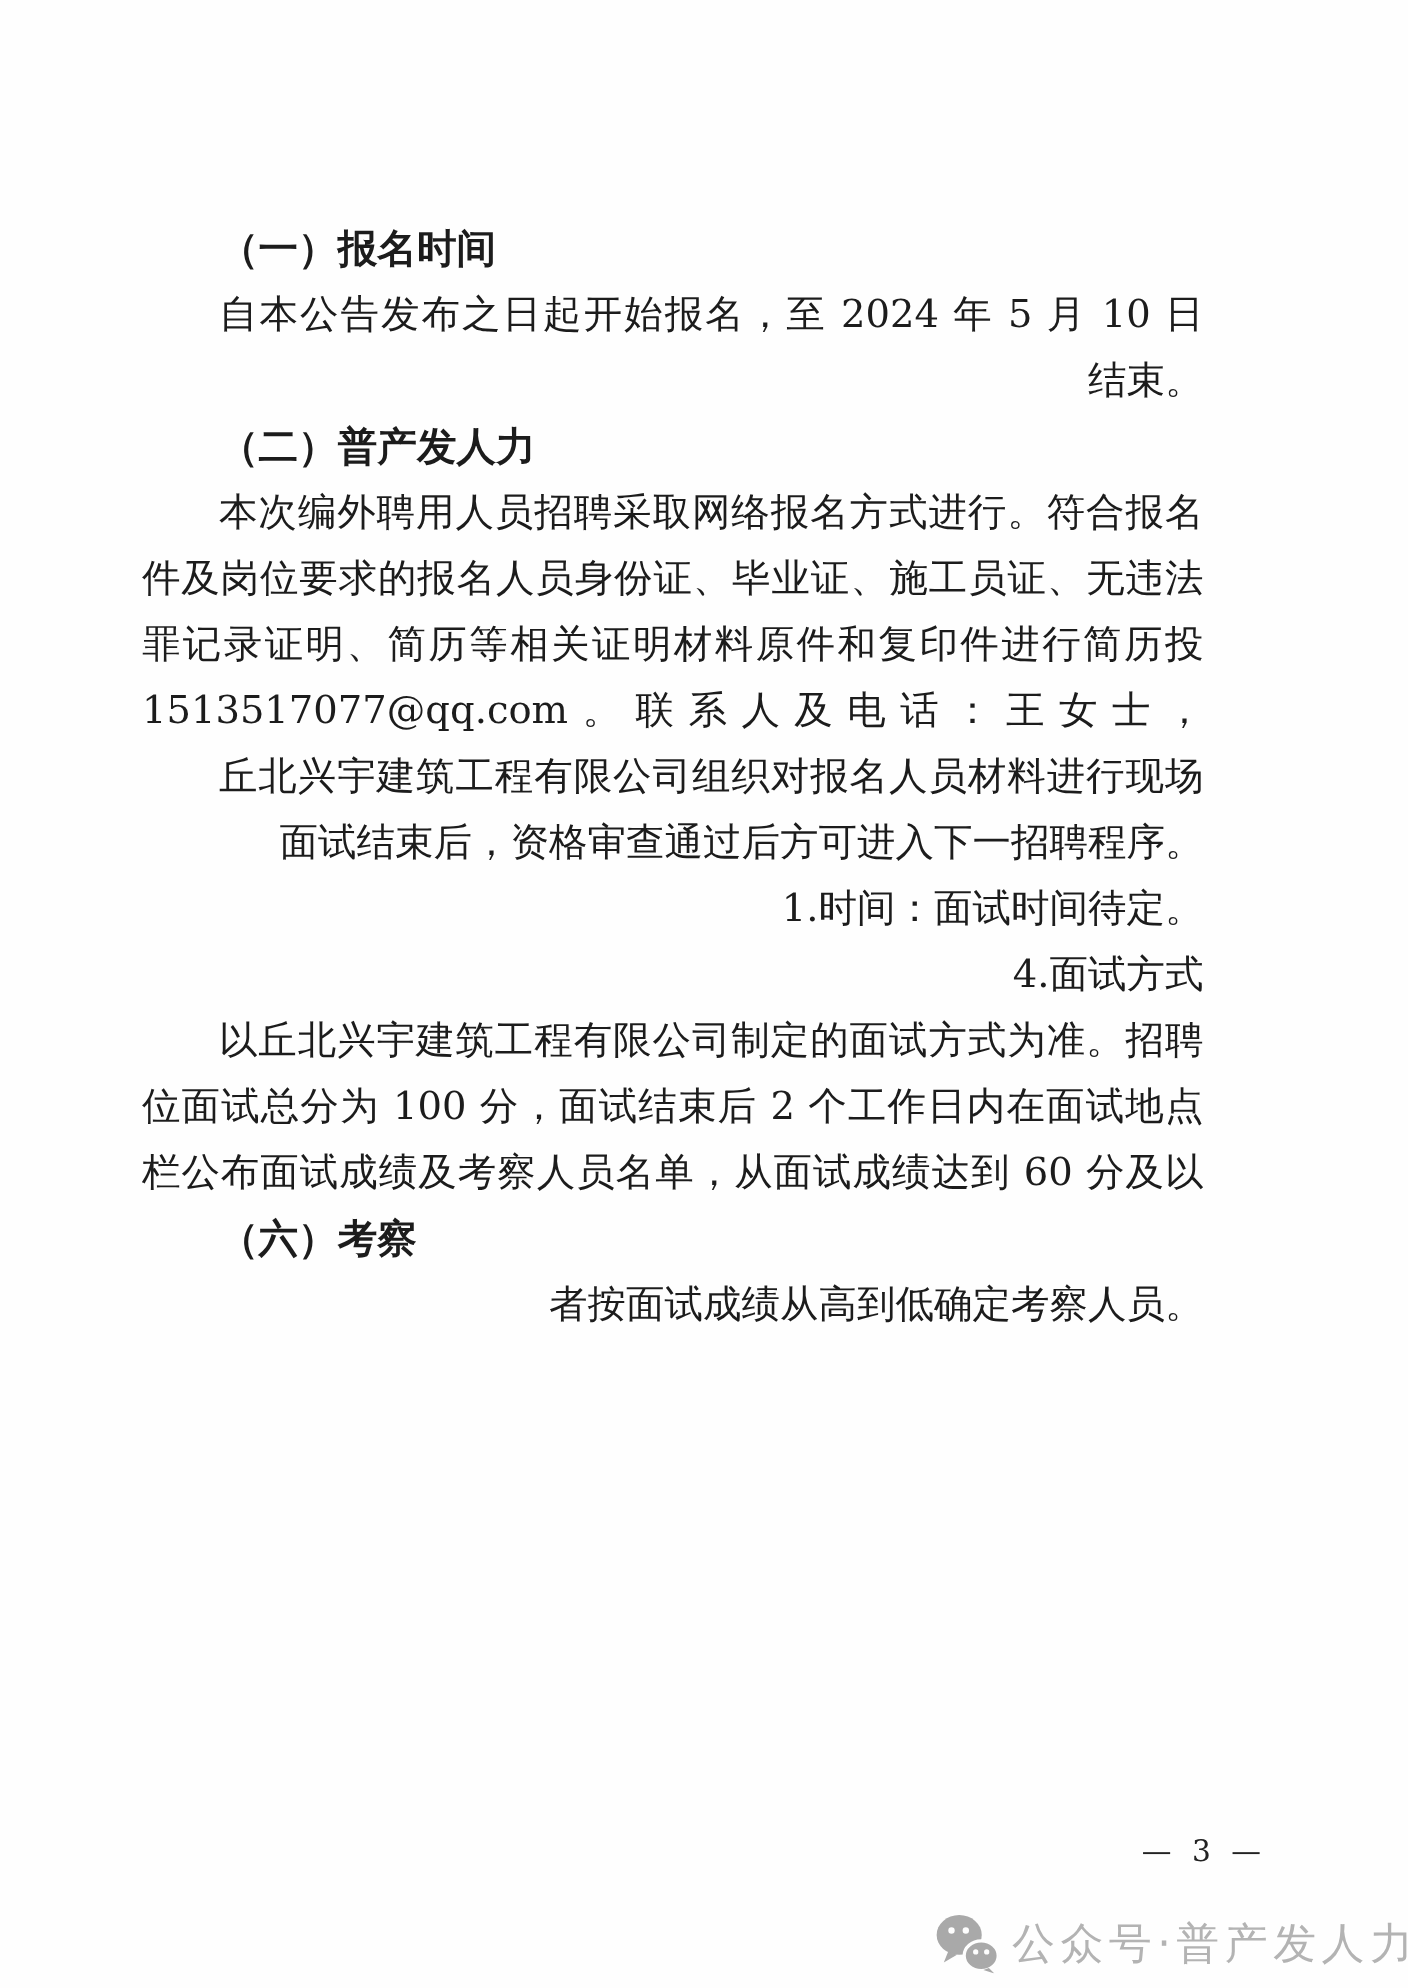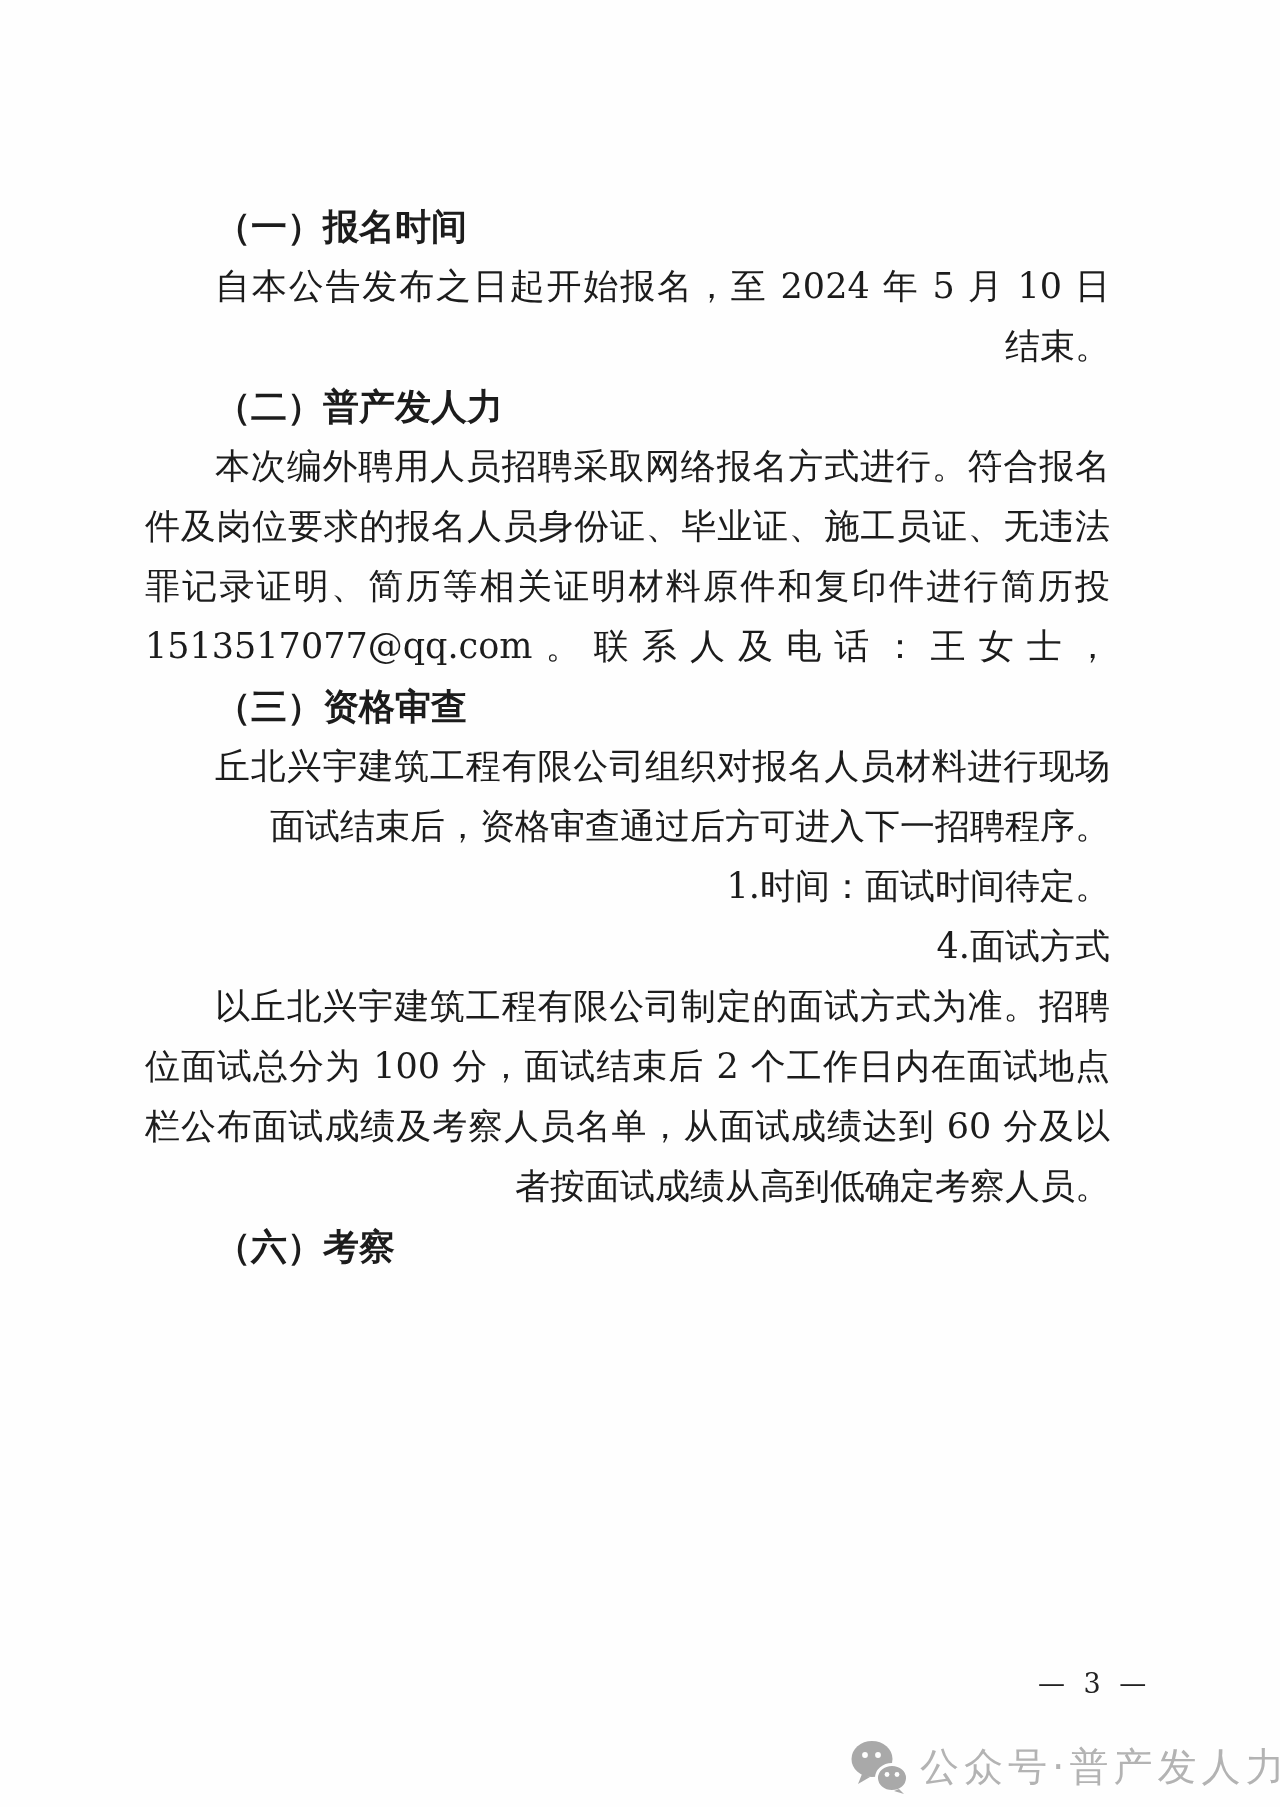--- a/index.html
+++ b/index.html
@@ -7,21 +7,21 @@
     position:relative;
     width:1280px; height:1807px;
     margin:0 auto;
     background:#fefefe;
     font-family:"DejaVu Serif","Liberation Serif",serif;
     color:#1c1c1c;
     overflow:hidden;
   }
   .content {
     position:absolute;
-    left:145px; top:196px;
+    left:129px; top:196px;
     width:965px;
   }
   .ln {
     height:60px;
     line-height:60px;
     font-size:35px;
     overflow:hidden;
   }
   .full {
     text-align:justify;
@@ -61,30 +61,29 @@
 
   <main class="content">
     <div class="ln h ind">（一）报名时间</div>
     <div class="ln full ind">自本公告发布之日起开始报名，至 2024 年 5 月 10 日 17:30</div>
     <div class="ln end">结束。</div>
     <div class="ln h ind">（二）普产发人力</div>
     <div class="ln full ind">本次编外聘用人员招聘采取网络报名方式进行。符合报名条</div>
     <div class="ln full">件及岗位要求的报名人员身份证、毕业证、施工员证、无违法犯</div>
     <div class="ln full">罪记录证明、简历等相关证明材料原件和复印件进行简历投递：</div>
     <div class="ln full">1513517077@qq.com。联系人及电话：王女士，14769208215。</div>
-    <div class="ln h ind">（三）资格审查</div>
     <div class="ln full ind">丘北兴宇建筑工程有限公司组织对报名人员材料进行现场</div>
     <div class="ln end">面试结束后，资格审查通过后方可进入下一招聘程序。</div>
     <div class="ln end ind">1.时间：面试时间待定。</div>
     <div class="ln end ind">4.面试方式</div>
     <div class="ln full ind">以丘北兴宇建筑工程有限公司制定的面试方式为准。招聘岗</div>
     <div class="ln full">位面试总分为 100 分，面试结束后 2 个工作日内在面试地点宣传</div>
     <div class="ln full">栏公布面试成绩及考察人员名单，从面试成绩达到 60 分及以上</div>
+    <div class="ln h ind">（六）考察</div>
     <div class="ln end">者按面试成绩从高到低确定考察人员。</div>
-    <div class="ln h ind">（六）考察</div>
   </main>
 
   <div class="pageno">— 3 —</div>
 
   <div class="footer">
     <span class="wicon">
       <svg width="58" height="54" viewBox="0 0 58 54" xmlns="http://www.w3.org/2000/svg">
         <ellipse cx="22" cy="19" rx="20.5" ry="18" fill="#a9a9a9"></ellipse>
         <path d="M12 34 L8 44 L20 37 Z" fill="#a9a9a9"></path>
         <circle cx="15" cy="15" r="2.9" fill="#fefefe"></circle>

